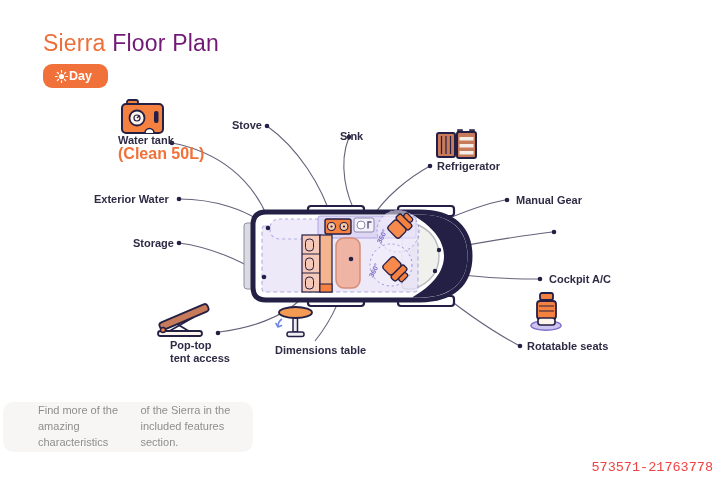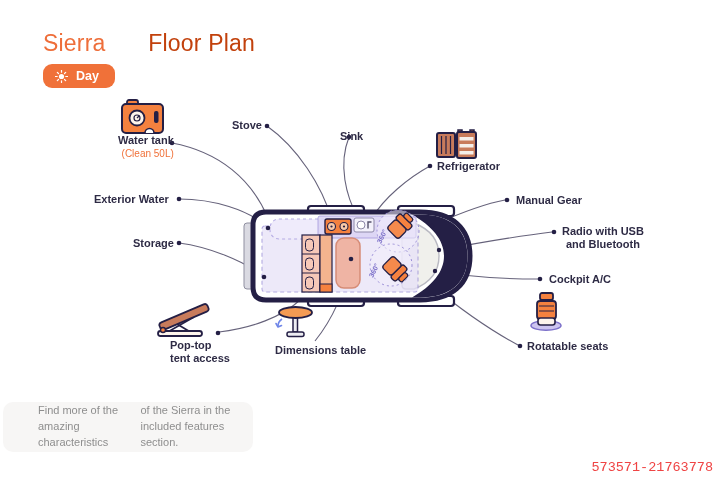--- a/index.html
+++ b/index.html
@@ -1,27 +1,27 @@
 <!DOCTYPE html>
 <html><head>
 <meta charset="utf-8">
 <style>
   html,body{margin:0;padding:0;background:#fff;}
   .stage{position:relative;width:720px;height:480px;background:#ffffff;overflow:hidden;
          font-family:"Liberation Sans",sans-serif;color:#2E2B45;}
   
   .title{position:absolute;left:43px;top:30px;font-size:23px;font-weight:400;letter-spacing:.2px;}
   .title .accent{color:#EE6E3A;}
-  .title .rest{color:#c2410c;margin-left:36px;}
-  .mode-chip{position:absolute;left:43px;top:64px;display:flex;align-items:center;gap:8px;
+  .title .rest{color:#701a75;}
+  .mode-chip{position:absolute;left:43px;top:64px;display:flex;align-items:center;gap:1px;
              background:#F07139;color:#fff;font-size:12.5px;font-weight:bold;
              padding:5px 16px 5px 12px;border-radius:9px;border:none;cursor:pointer;}
   
   .lbl{position:absolute;font-size:11px;font-weight:bold;color:#2E2B45;white-space:nowrap;line-height:13px;}
-  .sub{font-size:10px;color:#F07139;font-weight:normal;text-align:right;}
+  .sub{font-size:16px;color:#F07139;font-weight:bold;}
   .lbl.center{text-align:center;}
   
   .ico{position:absolute;}
   
   .note{position:absolute;left:3px;top:402px;width:250px;height:50px;background:#F7F6F5;
         border-radius:10px;display:flex;flex-direction:row;justify-content:center;
         padding-left:35px;box-sizing:border-box;}
   .note div{font-size:11px;color:#8E8E8E;line-height:16px;font-weight:400;}
   
   .panel{position:absolute;left:570px;top:378px;width:145px;}
@@ -235,24 +235,20 @@
   <div class="lbl" style="left:118px;top:134px;">
     <div>Water tank</div>
     <div class="sub">(Clean 50L)</div>
   </div>
   <div class="lbl" style="left:232px;top:119px;">Stove</div>
   <div class="lbl" style="left:340px;top:130px;text-align:right;">Sink</div>
   <div class="lbl" style="left:437px;top:160px;">Refrigerator</div>
   <div class="lbl" style="left:94px;top:193px;">Exterior Water</div>
   <div class="lbl" style="left:516px;top:194px;">Manual Gear</div>
   <div class="lbl" style="left:133px;top:237px;">Storage</div>
-  <div class="lbl center" style="left:562px;top:225px;">
-    <div>Radio with USB</div>
-    <div>and Bluetooth</div>
-  </div>
   <div class="lbl" style="left:549px;top:273px;">Cockpit A/C</div>
   <div class="lbl" style="left:170px;top:339px;">
     <div>Pop-top</div>
     <div>tent access</div>
   </div>
   <div class="lbl" style="left:275px;top:344px;">Dimensions table</div>
   <div class="lbl" style="left:527px;top:340px;">Rotatable seats</div>
 
   <div class="note">
     <div>Find more of the amazing characteristics</div>

